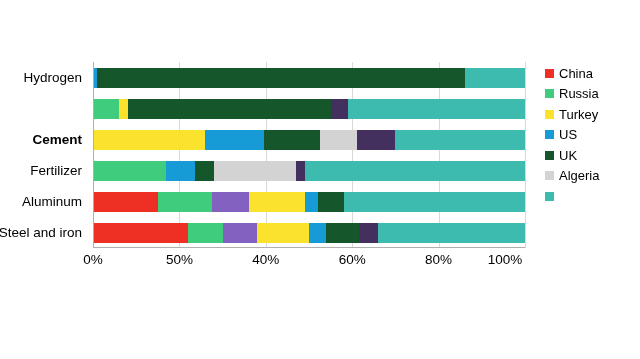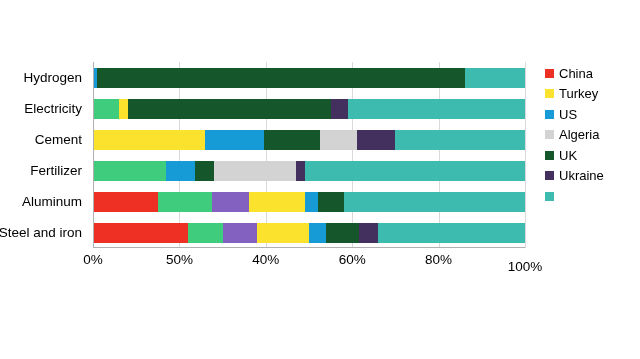--- a/index.html
+++ b/index.html
@@ -135,22 +135,21 @@
     line-height: 1;
   }
 </style>
 </head>
 <body>
 
 <div id="chart-root">
 
   <div class="ylabels">
       <div class="ylabel" style="top: 5.5px;">Hydrogen</div>
-      <div class="ylabel" style="top: 36.5px;">Electricity</div>
-      <div class="ylabel" style="top: 67.5px;">Cement</div>
+      <div class="ylabel" style="top: 67.5px; font-weight: bold;">Cement</div>
       <div class="ylabel" style="top: 98.5px;">Fertilizer</div>
       <div class="ylabel" style="top: 129.5px;">Aluminum</div>
       <div class="ylabel" style="top: 160.5px;">Steel and iron</div>
     </div>
 
   <div class="plot-area">
     <div class="gridlines">
         <div class="gridline" style="left: 86.4px;"></div>
         <div class="gridline" style="left: 172.8px;"></div>
         <div class="gridline" style="left: 259.2px;"></div>
@@ -209,46 +208,46 @@
     <div class="axis-line-y"></div>
     <div class="axis-line-x"></div>
   </div>
 
   <div class="xlabels">
       <div class="xlabel" style="left: 0px;">0%</div>
       <div class="xlabel" style="left: 86.4px;">50%</div>
       <div class="xlabel" style="left: 172.8px;">40%</div>
       <div class="xlabel" style="left: 259.2px;">60%</div>
       <div class="xlabel" style="left: 345.6px;">80%</div>
-      <div class="xlabel" style="left: 432px; margin-top: 7px;">100%</div>
+      <div class="xlabel" style="left: 412px;">100%</div>
     </div>
 
   <div class="legend">
       <div class="legend-item">
         <span class="legend-swatch" style="background: rgb(237, 47, 36);"></span>
         <span class="legend-label">China</span>
       </div>
       <div class="legend-item">
+        <span class="legend-swatch" style="background: rgb(63, 204, 124);"></span>
+        <span class="legend-label">Russia</span>
+      </div>
+      <div class="legend-item">
         <span class="legend-swatch" style="background: rgb(251, 227, 45);"></span>
         <span class="legend-label">Turkey</span>
       </div>
       <div class="legend-item">
         <span class="legend-swatch" style="background: rgb(22, 155, 215);"></span>
         <span class="legend-label">US</span>
       </div>
       <div class="legend-item">
+        <span class="legend-swatch" style="background: rgb(21, 86, 43);"></span>
+        <span class="legend-label">UK</span>
+      </div>
+      <div class="legend-item">
         <span class="legend-swatch" style="background: rgb(211, 211, 211);"></span>
         <span class="legend-label">Algeria</span>
       </div>
       <div class="legend-item">
-        <span class="legend-swatch" style="background: rgb(21, 86, 43);"></span>
-        <span class="legend-label">UK</span>
-      </div>
-      <div class="legend-item">
-        <span class="legend-swatch" style="background: rgb(68, 48, 95);"></span>
-        <span class="legend-label">Ukraine</span>
-      </div>
-      <div class="legend-item">
         <span class="legend-swatch" style="background: rgb(60, 187, 174);"></span>
       </div>
     </div>
 
 </div>
 
 </body></html>

